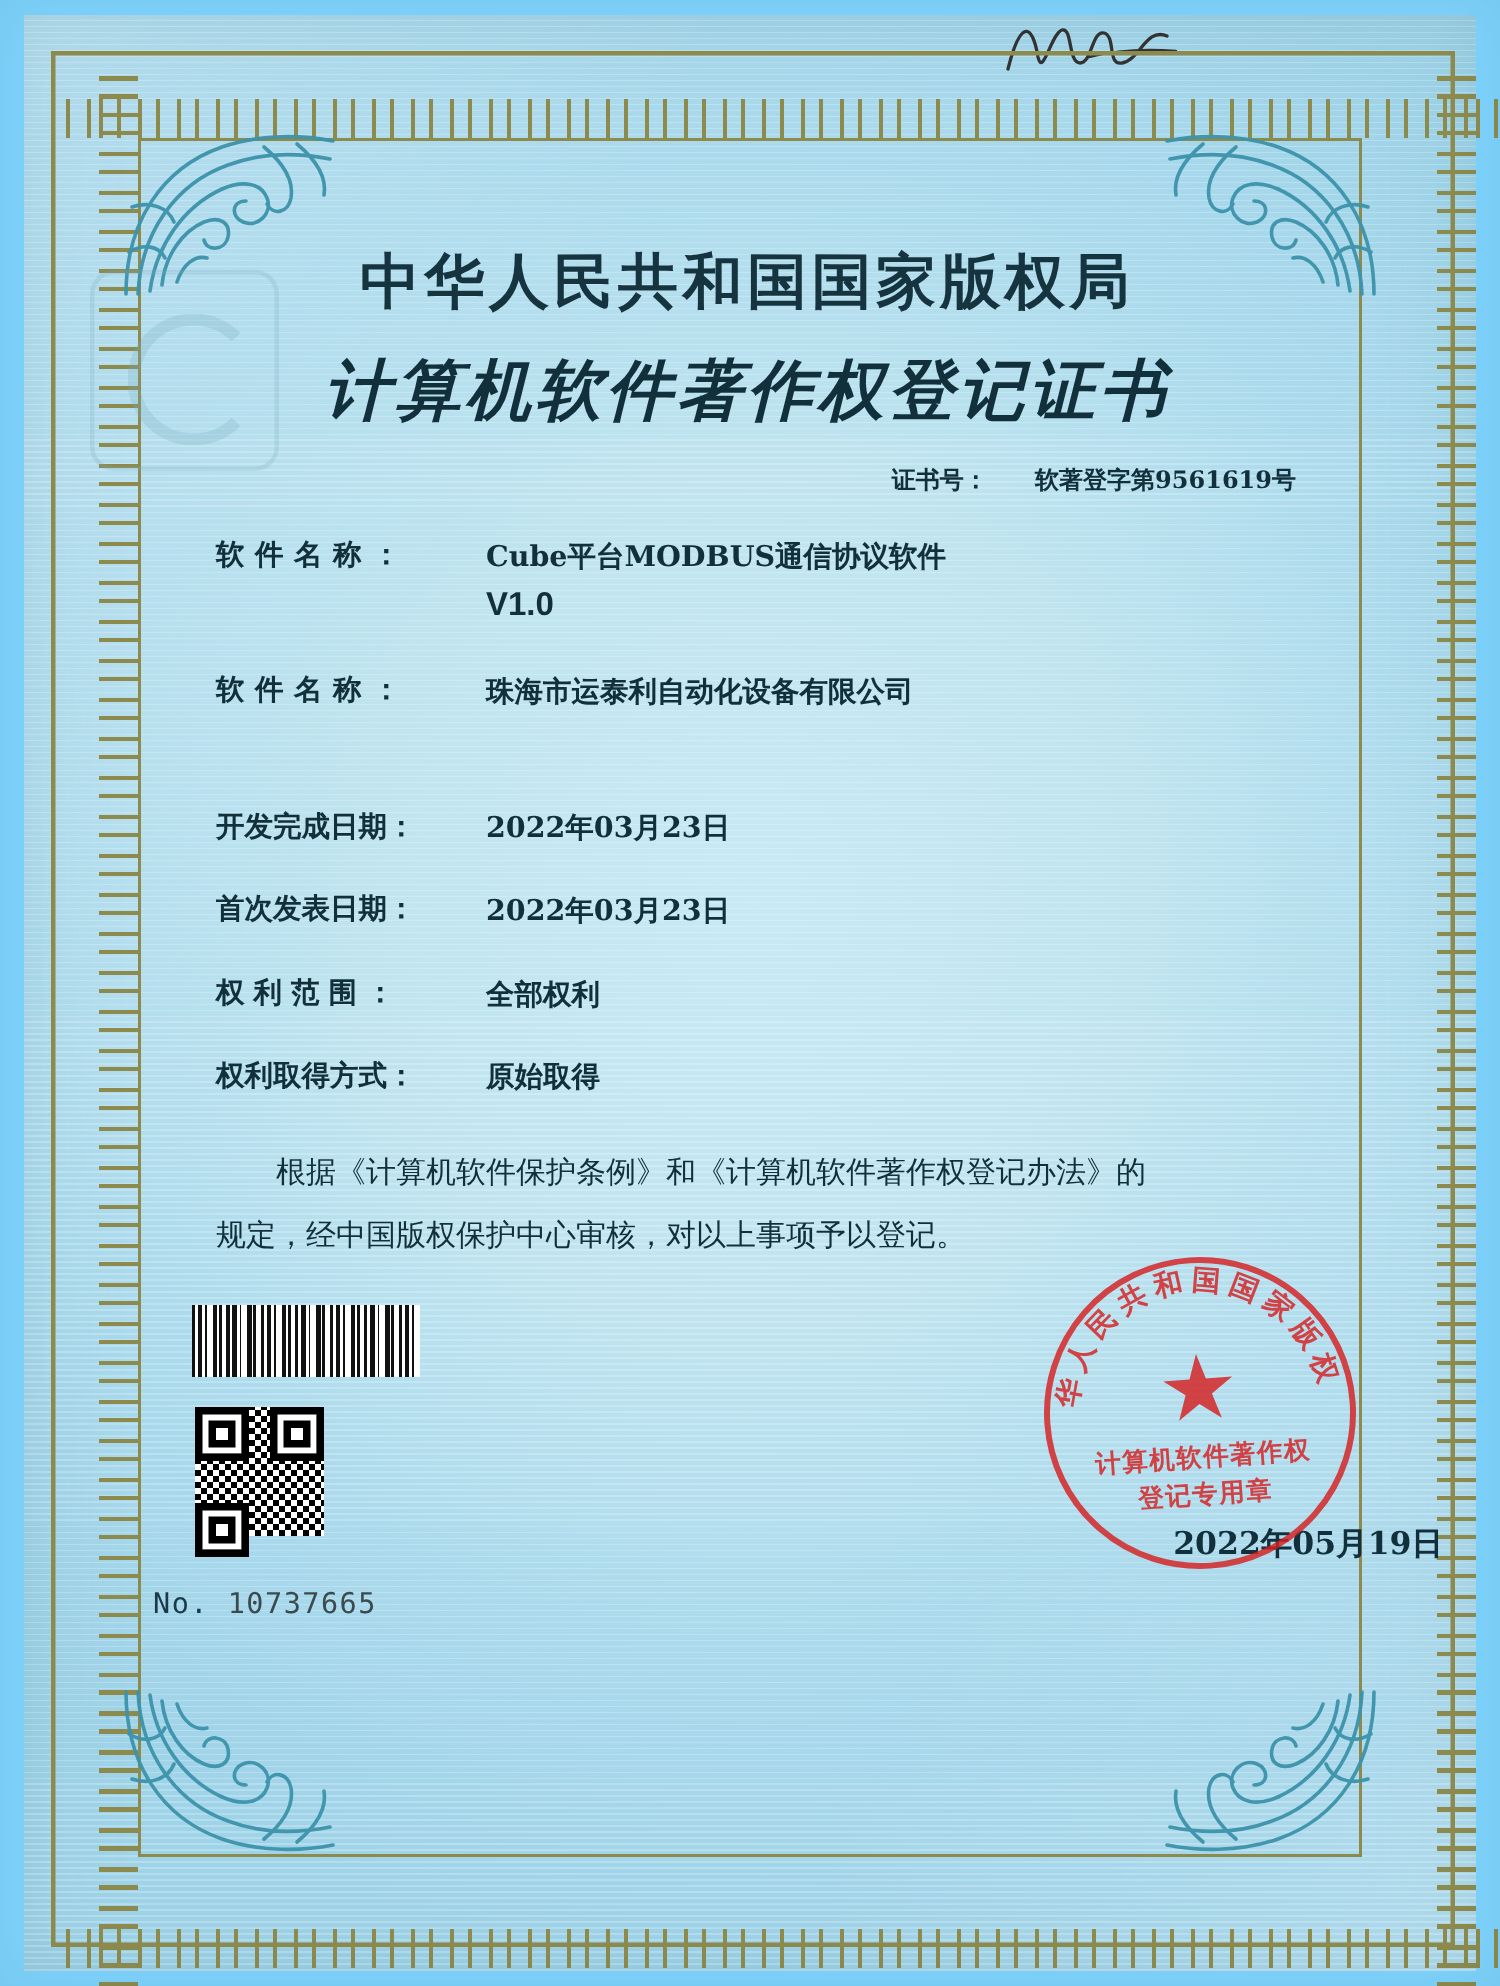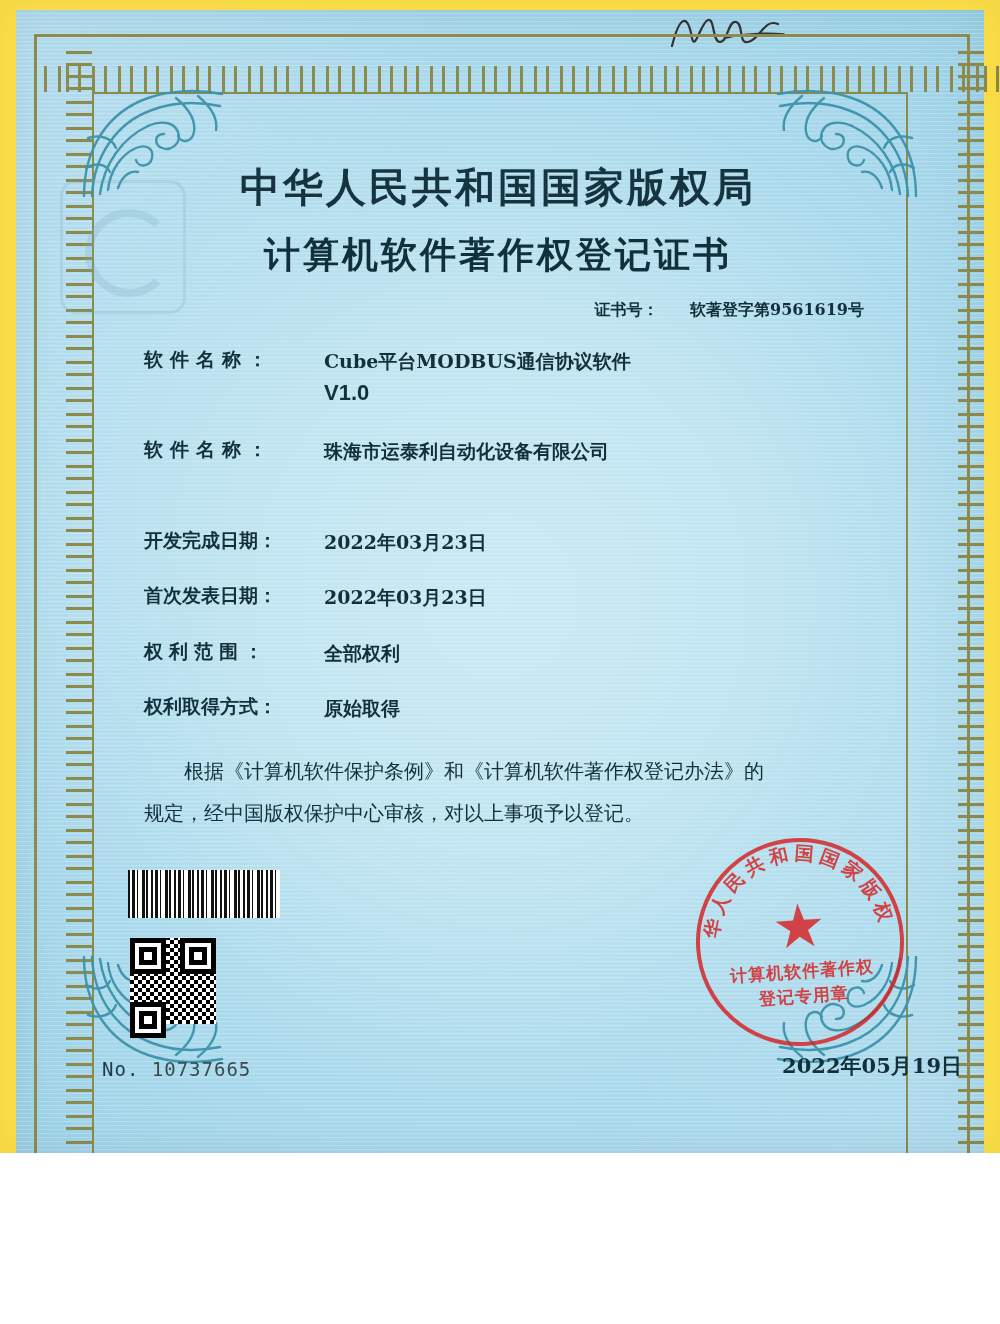--- a/index.html
+++ b/index.html
@@ -6,23 +6,23 @@
     margin: 0;
     padding: 0;
     background: #ffffff;
   }
   body {
     font-family: "DejaVu Sans", "Liberation Sans", sans-serif;
   }
   .page {
     position: relative;
     width: 1000px;
-    height: 1153px;
+    height: 1324px;
     overflow: hidden;
-    background: #fde047;
+    background: #7dd3fc;
   }
   
   .paper {
     position: absolute;
     left: 16px;
     top: 10px;
     width: 968px;
     height: 1304px;
     background:
       radial-gradient(ellipse 70% 55% at 50% 45%, #c9eaf4 0%, #bfe4f0 40%, #abdaec 70%, #9fd3e8 100%);
@@ -126,25 +126,26 @@
   .title-zone { text-align: center; padding-top: 68px; }
   .title1 {
     font-family: "DejaVu Serif", "Liberation Serif", serif;
     font-size: 40px;
     font-weight: bold;
     letter-spacing: 3px;
     color: #16343f;
   }
   .title2 {
     font-family: "DejaVu Serif", "Liberation Serif", serif;
-    font-size: 36px;
+    font-size: 44px;
     font-weight: bold;
     letter-spacing: 3px;
     color: #12303b;
     margin-top: 16px;
+    font-style: italic;
   }
   .cert-no {
     margin-top: 20px;
     text-align: right;
     padding-right: 40px;
     font-family: "DejaVu Serif", "Liberation Serif", serif;
     font-size: 16px;
     font-weight: bold;
     color: #12303b;
   }
@@ -229,21 +230,21 @@
     left: 102px; top: 1058px;
     font-family: "DejaVu Sans Mono", "Liberation Mono", monospace;
     font-size: 19px;
     color: #1b3a46;
     letter-spacing: 1px;
   }
   .serial .num { color: #3a4a4f; }
 
   .issue-date {
     position: absolute;
-    right: 38px; top: 1052px;
+    right: 38px; top: 1015px;
     font-family: "DejaVu Serif", "Liberation Serif", serif;
     font-size: 21px;
     font-weight: bold;
     color: #12303b;
   }
 
   
   .seal {
     position: absolute;
     right: 96px; top: 838px;

